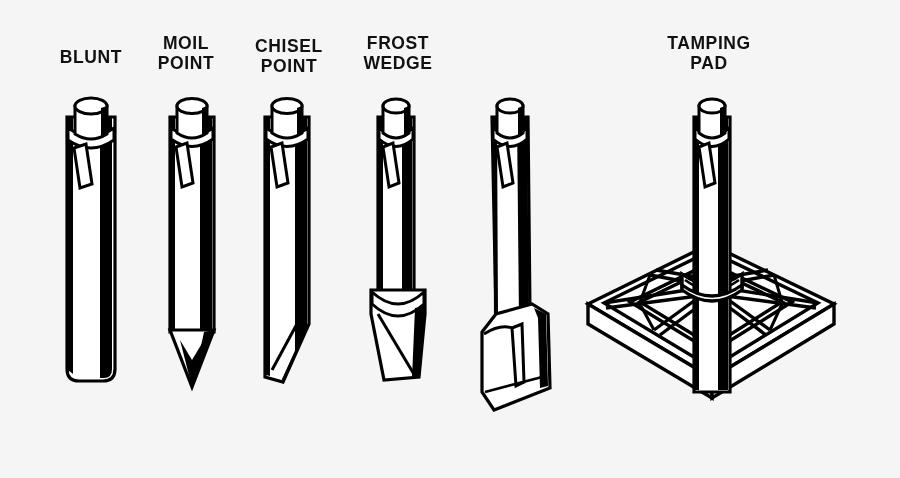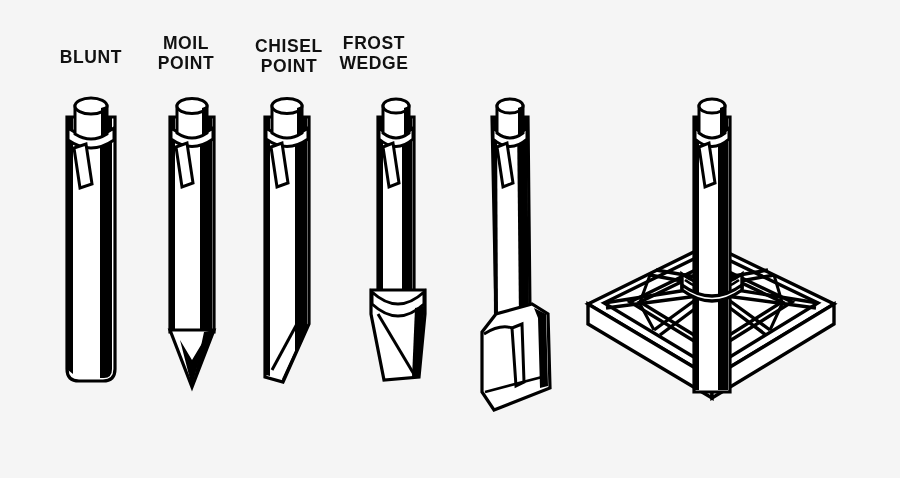--- a/index.html
+++ b/index.html
@@ -46,24 +46,26 @@
 <div id="stage" style="background: rgb(245, 245, 245);">
 
   <div class="label" style="left:31px; top:47px; width:120px;">BLUNT</div>
 
   <div class="label" style="left:126px; top:33px; width:120px;">MOIL
 POINT</div>
 
   <div class="label" style="left:229px; top:36px; width:120px;">CHISEL
 POINT</div>
 
-  <div class="label" style="left:314px; top:33px; width:120px;">FROST
+  <div class="label" style="left:338px; top:33px; width:120px;">FROST
 WEDGE</div>
 
 
+  <div class="label" style="left:644px; top:33px; width:130px;">TAMPING
+PAD</div>
 
   <svg class="tool-svg" style="left:55px; top:92px;" width="80" height="300" viewBox="0 0 80 300">
     <g>
 
       <path class="paper stroke-only" style="fill:#ffffff;stroke:#000;stroke-width:3.2" d="M 12,25 L 12,277 Q 12,289 24,289 L 48,289 Q 60,289 60,277 L 60,25 Z"></path>
 
       <path class="ink" d="M 45,26 L 57,26 L 57,277 Q 57,286 49,286 L 45,286 Z"></path>
 
       <path class="ink" d="M 13,26 L 18,26 L 18,282 L 13,278 Z"></path>
     </g>

